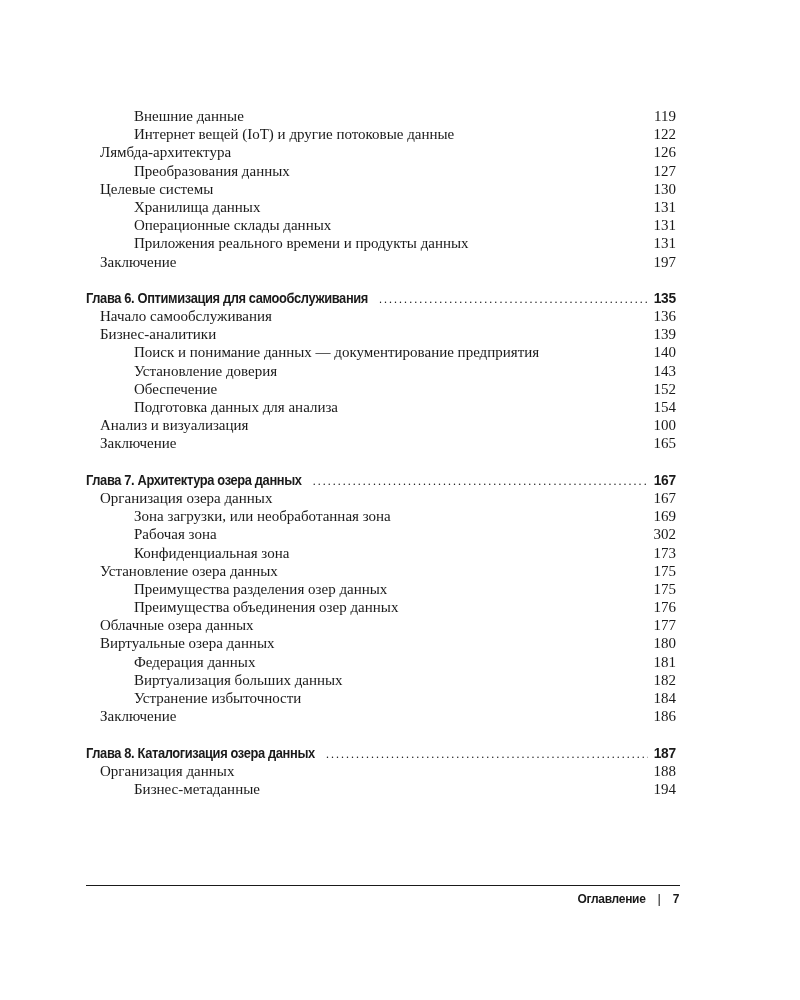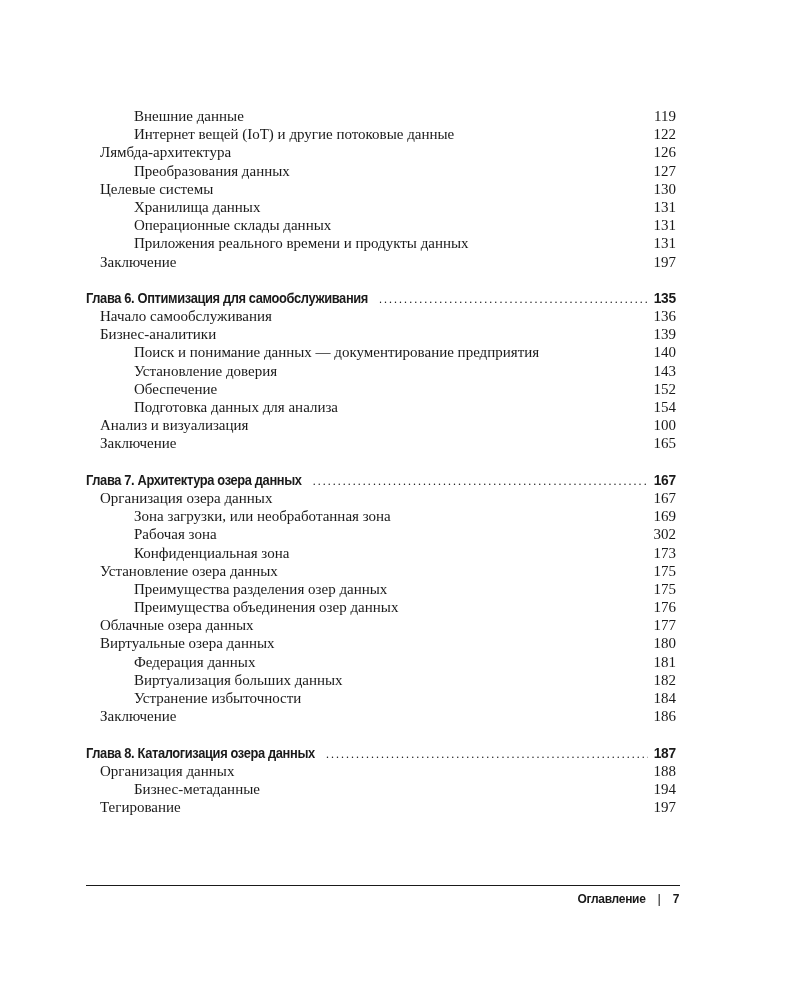--- a/index.html
+++ b/index.html
@@ -273,25 +273,20 @@
     <div class="row l1">
         <span class="title">Организация данных</span>
         <span class="fill"></span>
         <span class="page">188</span>
       </div>
     <div class="row l2">
         <span class="title">Бизнес-метаданные</span>
         <span class="fill"></span>
         <span class="page">194</span>
       </div>
-    <div class="row l1">
-        <span class="title">Тегирование</span>
-        <span class="fill"></span>
-        <span class="page">197</span>
-      </div>
   </div>
 </div>
 
 <div class="footer-rule"></div>
 <div class="footer">
   <span>Оглавление</span>
   <span class="sep">|</span>
   <span>7</span>
 </div>
 

